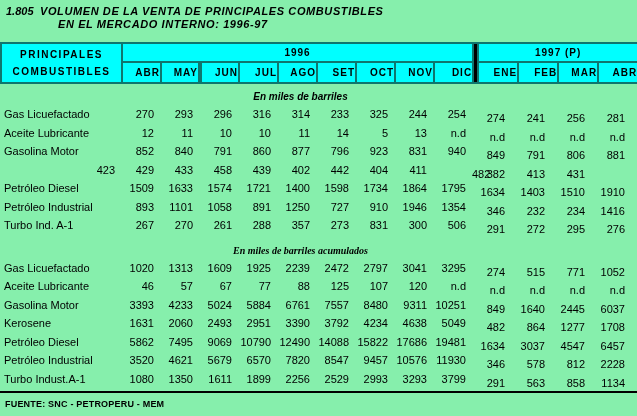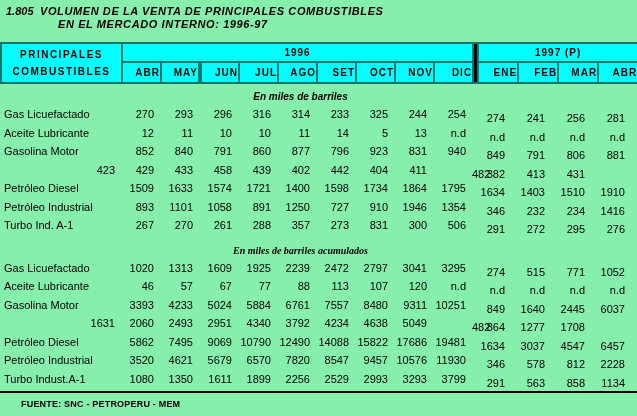--- a/index.html
+++ b/index.html
@@ -34,21 +34,21 @@
   .drow{
     display:grid;grid-template-columns:121px repeat(9,39px) 5px repeat(4,40px);
     height:18.5px;align-items:center;font-size:11px;
   }
   .rlabel{padding-left:4px;white-space:nowrap;}
   .v{text-align:right;white-space:nowrap;}
   .v96{padding-right:6px;}
   .v97{padding-right:12px;margin-top:8px;}
   
   .footrule{border-top:2px solid #000;margin-top:4px;width:637px;}
-  .source{font-size:9px;font-weight:bold;padding:6px 0 0 21px;letter-spacing:.2px;}
+  .source{font-size:9px;font-weight:bold;padding:6px 0 0 5px;letter-spacing:.2px;}
 </style>
 </head>
 <body>
 
 <div class="page">
 
   <div class="title">
     <span class="tnum">1.805</span>
     <div class="tlines">
       <div>VOLUMEN DE LA VENTA DE PRINCIPALES COMBUSTIBLES</div>
@@ -240,21 +240,21 @@
         <div class="v v97">771</div>
         <div class="v v97">1052</div>
       </div>
       <div class="drow">
         <div class="rlabel">Aceite Lubricante</div>
         <div class="v v96">46</div>
         <div class="v v96">57</div>
         <div class="v v96">67</div>
         <div class="v v96">77</div>
         <div class="v v96">88</div>
-        <div class="v v96">113</div>
+        <div class="v v96">125</div>
         <div class="v v96">107</div>
         <div class="v v96">120</div>
         <div class="v v96">n.d</div>
         <div></div>
         <div class="v v97">n.d</div>
         <div class="v v97">n.d</div>
         <div class="v v97">n.d</div>
         <div class="v v97">n.d</div>
       </div>
       <div class="drow">
@@ -268,25 +268,26 @@
         <div class="v v96">8480</div>
         <div class="v v96">9311</div>
         <div class="v v96">10251</div>
         <div></div>
         <div class="v v97">849</div>
         <div class="v v97">1640</div>
         <div class="v v97">2445</div>
         <div class="v v97">6037</div>
       </div>
       <div class="drow">
+        <div class="rlabel">Kerosene</div>
         <div class="v v96">1631</div>
         <div class="v v96">2060</div>
         <div class="v v96">2493</div>
         <div class="v v96">2951</div>
-        <div class="v v96">4340</div>
+        <div class="v v96">3390</div>
         <div class="v v96">3792</div>
         <div class="v v96">4234</div>
         <div class="v v96">4638</div>
         <div class="v v96">5049</div>
         <div></div>
         <div class="v v97">482</div>
         <div class="v v97">864</div>
         <div class="v v97">1277</div>
         <div class="v v97">1708</div>
       </div>

